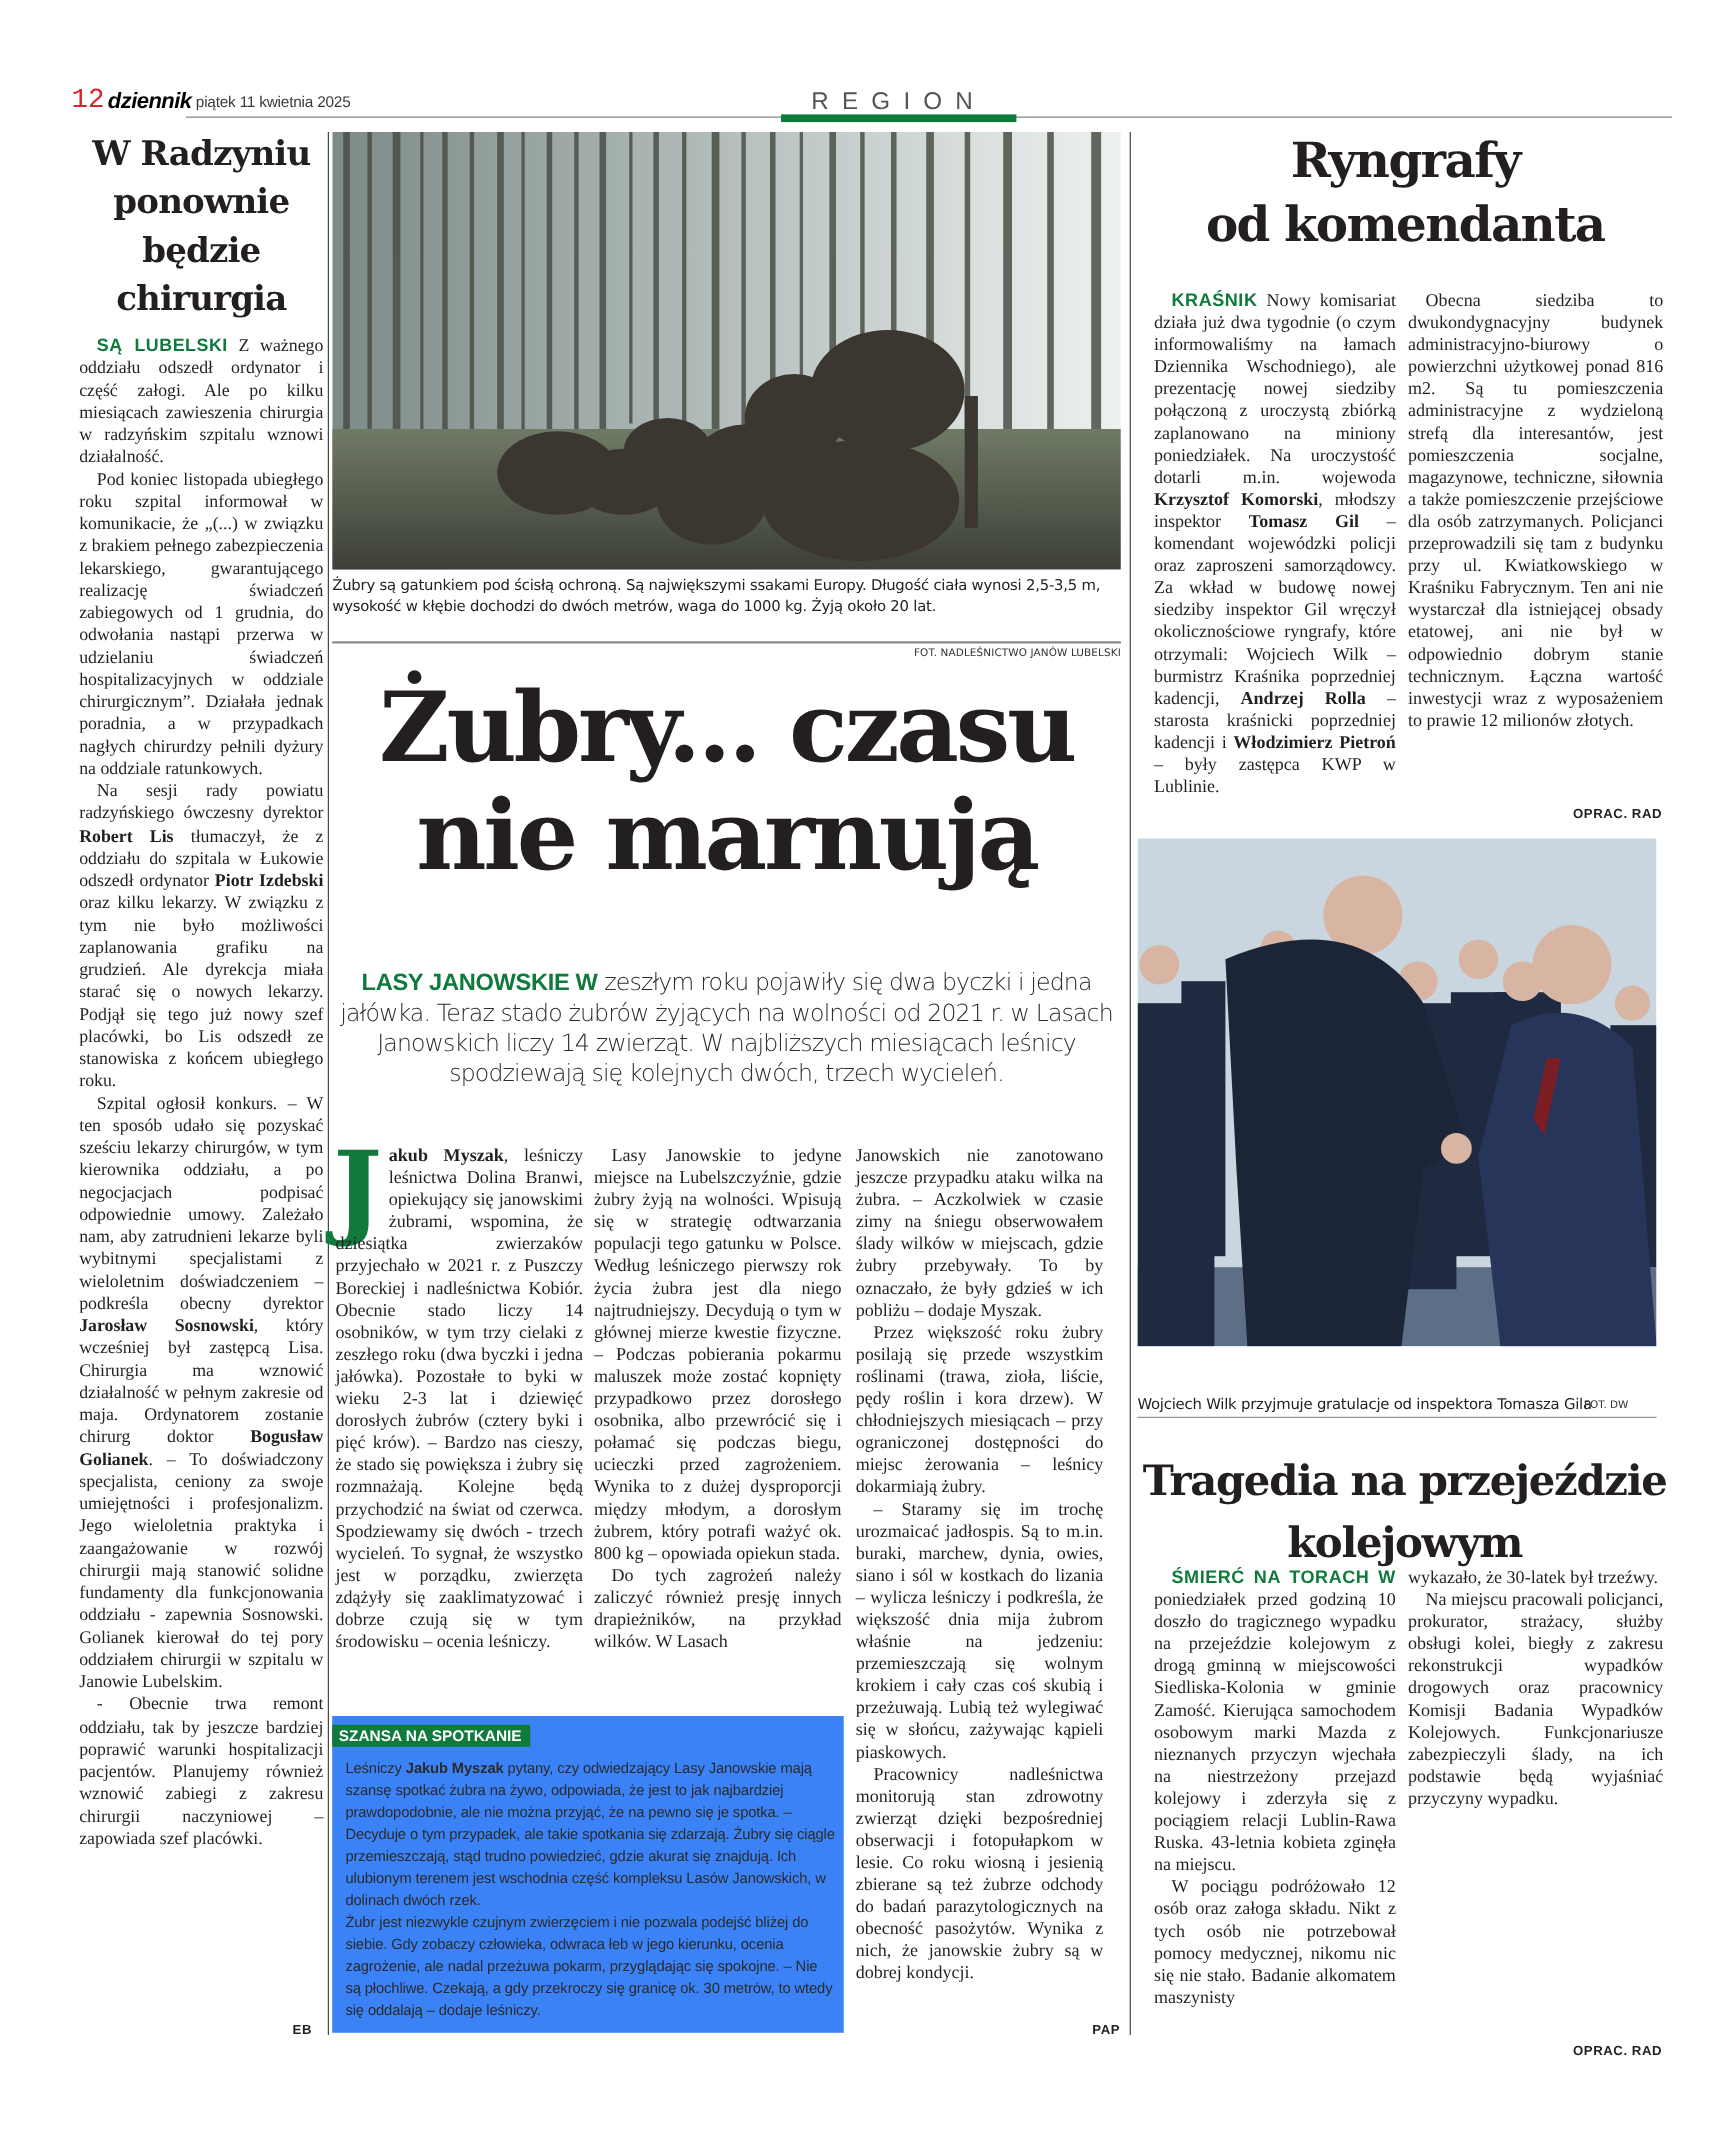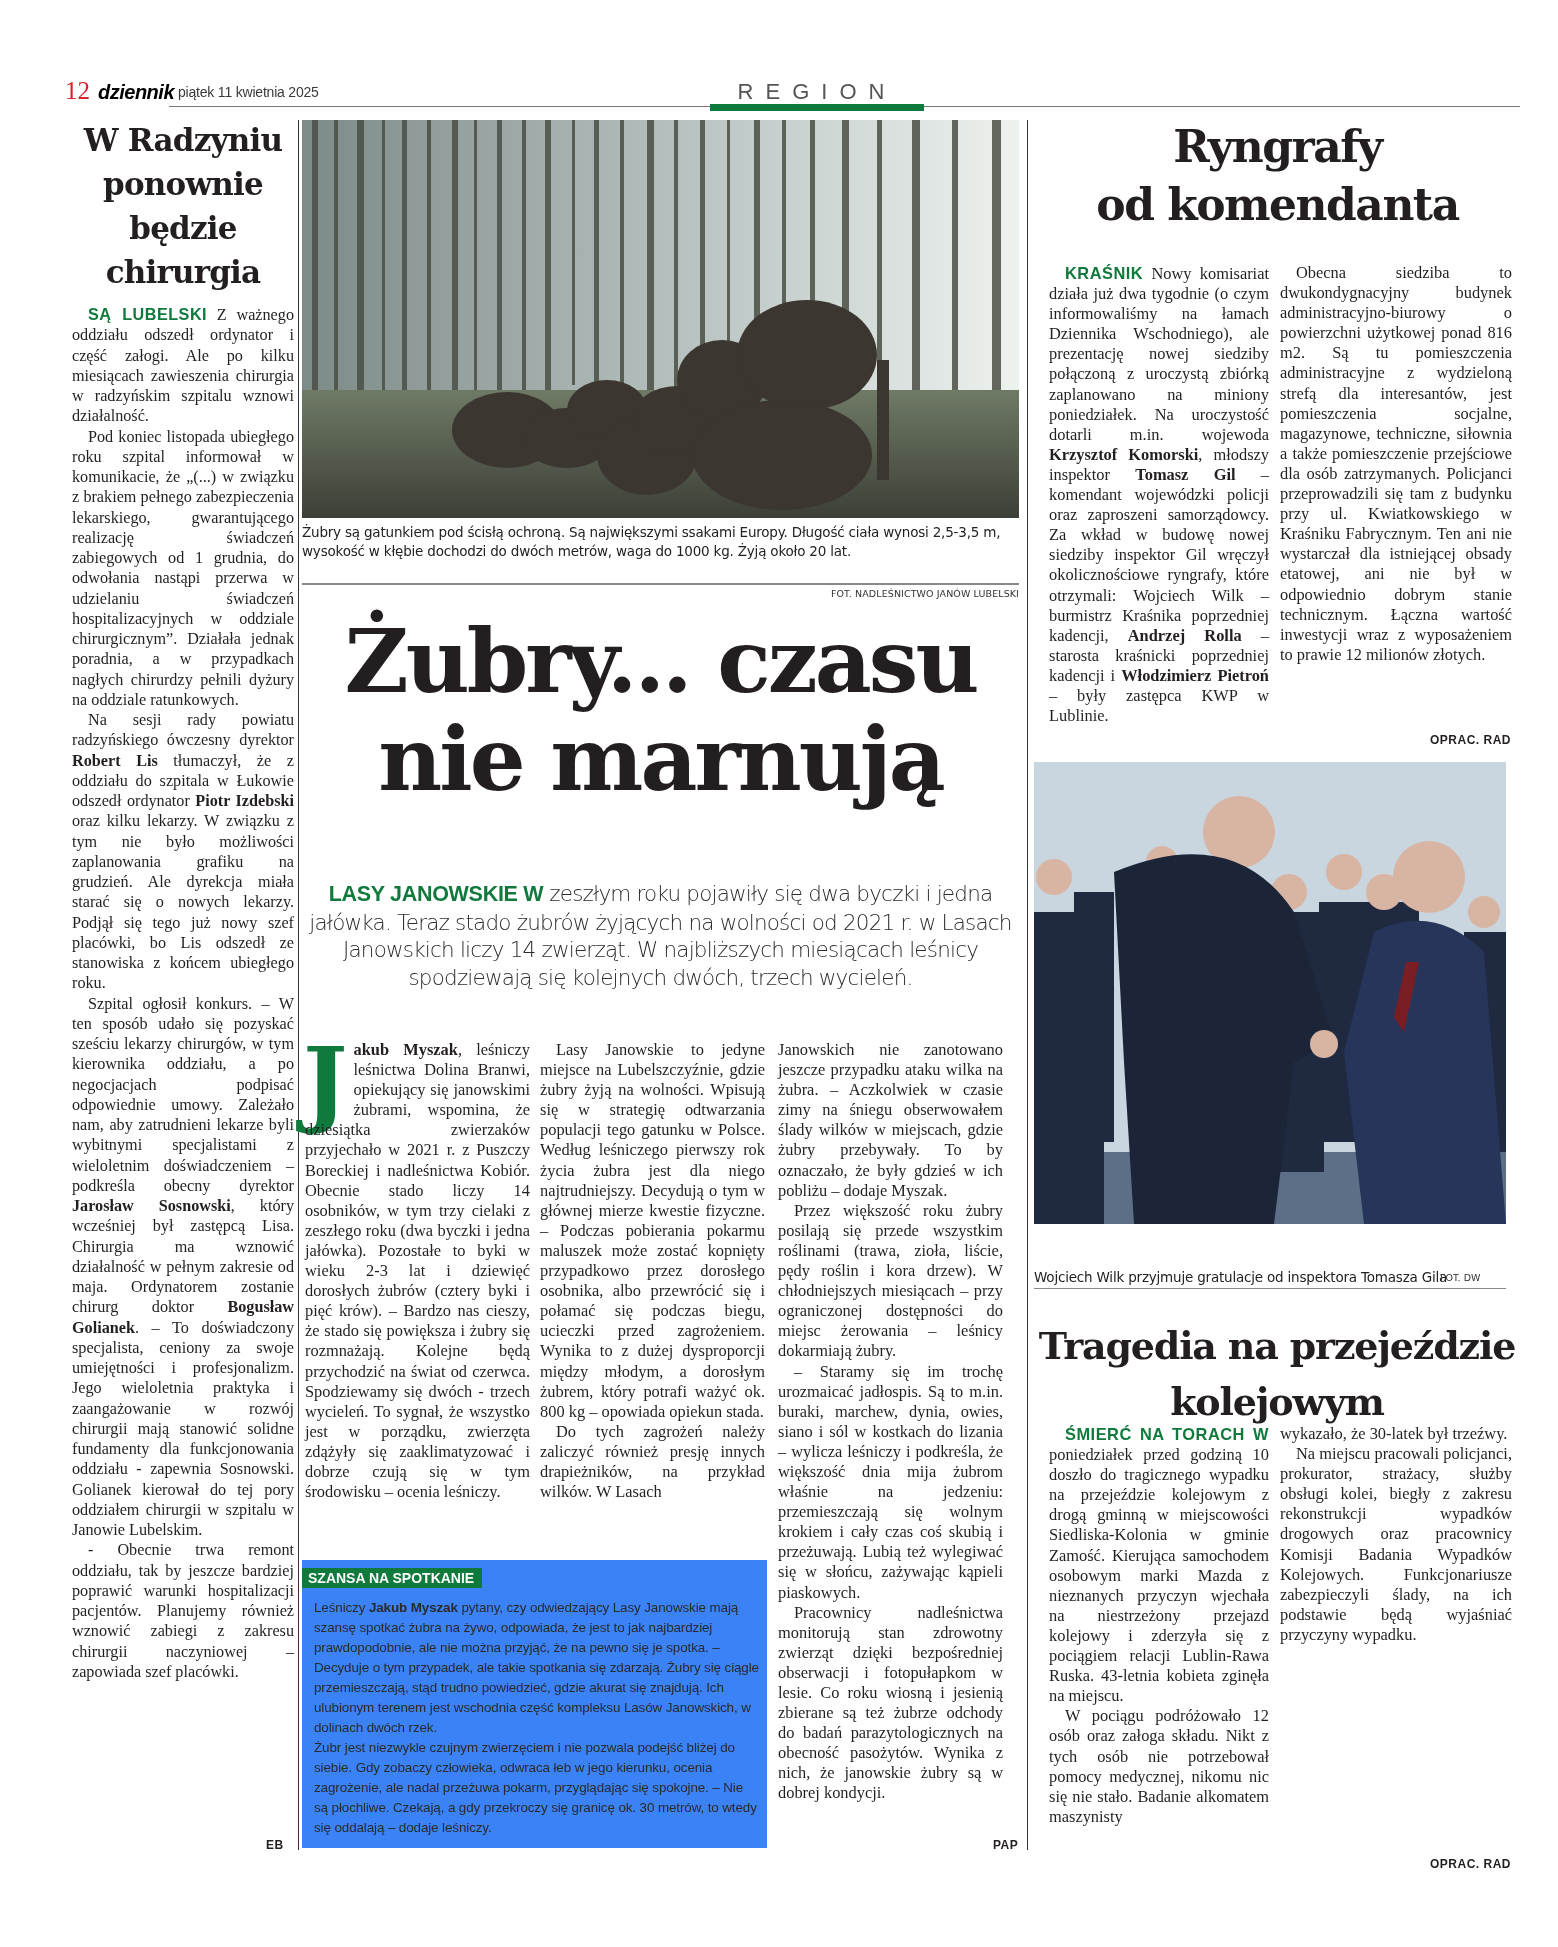--- a/index.html
+++ b/index.html
@@ -1,21 +1,21 @@
 <!DOCTYPE html>
 <html><head>
 <meta charset="utf-8">
 <style>
   * { box-sizing: border-box; margin: 0; padding: 0; }
   html, body { width: 1558px; height: 1947px; background: #ffffff; overflow: hidden; }
   body { position: relative; color: #231f20; font-family: "DejaVu Serif", serif; }
 
   
   .masthead { position: absolute; left: 65px; top: 80px; width: 1455px; height: 26px; }
-  .page-num { position: absolute; left: 0; top: -2px; font-family: Liberation Serif, serif; font-size: 25px; color: #d8232a; line-height: 26px; }
+  .page-num { position: absolute; left: 0; top: -2px; font-family: Liberation Mono, monospace; font-size: 25px; color: #d8232a; line-height: 26px; }
   .logo { position: absolute; left: 33px; top: 0; font-family: "Liberation Sans", sans-serif; font-weight: 700; font-size: 20px; font-style: italic; color: #000000; letter-spacing: -0.5px; line-height: 24px; }
   .issue-date { position: absolute; left: 113px; top: 4px; font-family: "Liberation Sans", sans-serif; font-size: 14px; color: #3a3a3a; letter-spacing: -0.2px; }
   .section-name { position: absolute; left: 645px; top: -1px; width: 214px; text-align: center; font-family: "Liberation Sans", sans-serif; font-size: 22px; color: #555; letter-spacing: 12px; font-weight: 300; }
   .section-rule { position: absolute; left: 104px; top: 26px; width: 1351px; height: 1px; background: #777; }
   .section-green { position: absolute; left: 645px; top: 24px; width: 214px; height: 7px; background: #0f7a3c; }
 
   
   .vrule { position: absolute; width: 1px; background: #333; }
 
   .serif-body { font-family: "Liberation Serif", serif; font-size: 16.4px; line-height: 20.1px; text-align: justify; hyphens: manual; }

